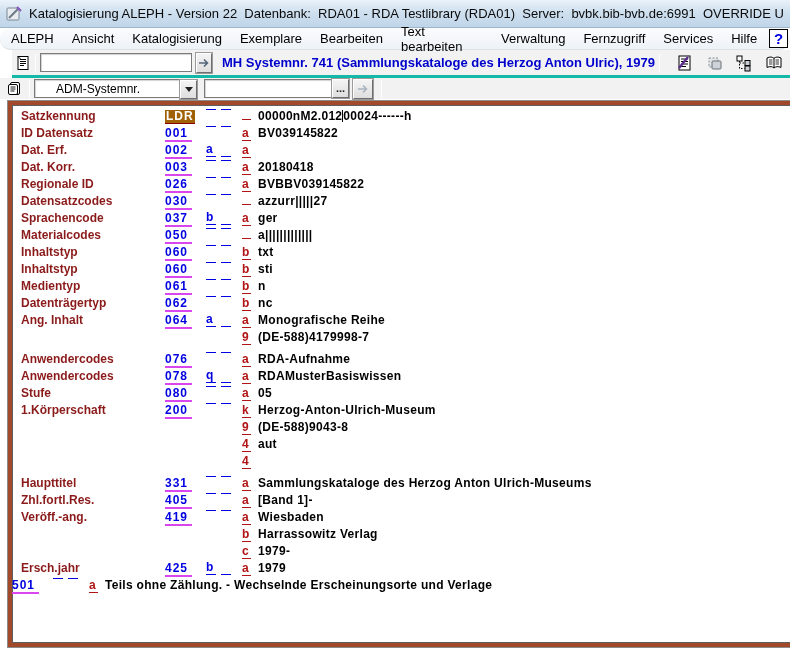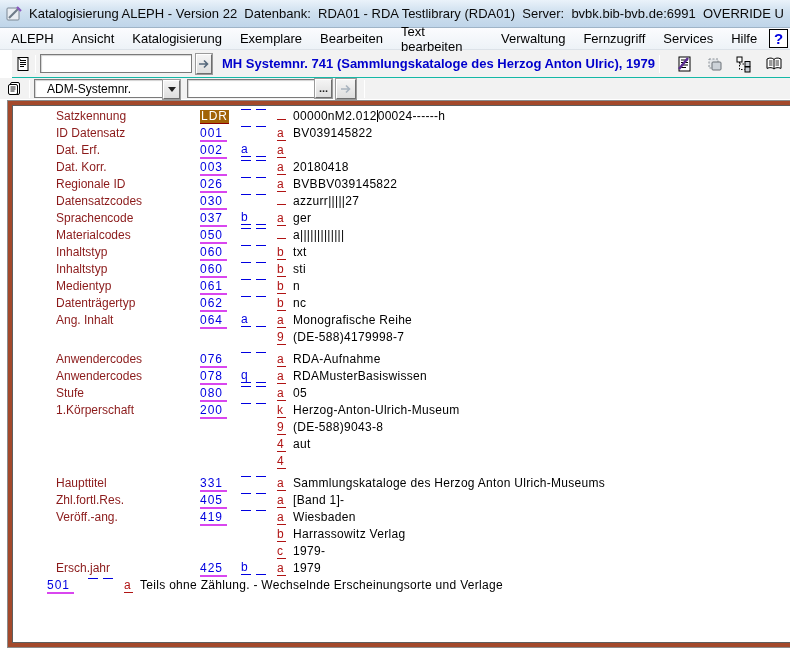--- a/index.html
+++ b/index.html
@@ -15,33 +15,33 @@
   }
   .title-icon { width: 17px; height: 17px; flex: none; }
   .title-text { font-size: 13px; color: #0a0a0a; white-space: pre; overflow: hidden; }
 
   
   .menubar {
     height: 22px;
     background: linear-gradient(#FBFCFE, #EDF2F7);
     border-bottom: 1px solid #DCE2E8;
     display: flex; align-items: center; padding: 0 2px;
-    font-size: 13px; color: #000;
+    font-size: 13px; color: #000; border-radius: 11px;
   }
   .menu-item { padding: 2px 9px; cursor: default; }
   .help-box {
     width: 19px; height: 19px; margin-left: 3px;
     border: 1px solid #000; background: #fff;
     display: flex; align-items: center; justify-content: center;
     color: #0000E0; font-weight: bold; font-size: 15px;
   }
 
   
   .toolbar { background: #F2F2F2; display: flex; align-items: center; padding: 0 3px; }
-  .toolbar-record { height: 28px; border-bottom: 1px solid #14b8a6; margin-left: 12px; }
+  .toolbar-record { height: 28px; border-bottom: 3px solid #14b8a6; margin-left: 12px; }
   .toolbar-nav { height: 21px; }
   .tb-icon { width: 22px; height: 22px; display: flex; align-items: center; justify-content: center; }
   .tb-sep { width: 1px; height: 18px; background: #ABABAB; border-right: 1px solid #FFF; margin: 0 4px; flex: none; }
   .sunken {
     background: #fff; border: 1px solid #7A7A7A;
     box-shadow: inset 1px 1px 1px rgba(0,0,0,0.18);
   }
   input.sunken { height: 19px; font: 12px "Liberation Sans", sans-serif; padding: 0 3px; outline: none; }
   .search-input { width: 152px; }
   .raised {
@@ -50,21 +50,21 @@
     outline: 1px solid #9a9a9a; outline-offset: 0px;
   }
   .go-btn { width: 20px; height: 20px; margin-left: 4px; display: flex; align-items: center; justify-content: center; }
   .record-heading { color: #0000CC; font-weight: bold; font-size: 13px; margin-left: 10px; white-space: nowrap; }
   .right-icons { margin-left: auto; display: flex; align-items: center; gap: 10px; padding-right: 4px; }
   .right-icons .tb-icon { width: 20px; height: 20px; }
 
   .combo { display: flex; align-items: stretch; height: 19px; }
   .combo-text {
     width: 128px; font-size: 12px; color: #000;
-    display: flex; align-items: center; padding: 0 12px;
+    display: flex; align-items: center; padding: 0 4px; margin-left: 17px;
   }
   .combo-btn {
     width: 17px; height: 19px; display: flex; align-items: center; justify-content: center;
   }
   .combo-arrow {
     width: 0; height: 0;
     border-left: 4px solid transparent; border-right: 4px solid transparent;
     border-top: 5px solid #222;
   }
   .nav-input { width: 128px; margin-left: 6px; }
@@ -72,21 +72,21 @@
 
   
   .editor-frame {
     position: absolute; left: 8px; right: -5px; top: 101px; bottom: 2px;
     background: #fff;
     border: 4px solid #A3492B;
     box-shadow: 0 0 0 1px #8B8B8B, inset 0 0 0 1px #5E5E5E;
     overflow: hidden;
   }
   .rows { padding-top: 4px; }
-  .row { display: flex; align-items: flex-start; height: 17px; font-size: 12px; font-weight: normal; line-height: 14px; margin-left: 35px; }
+  .row { display: flex; align-items: flex-start; height: 17px; font-size: 12px; font-weight: bold; line-height: 14px; }
   .row.gap { margin-top: 5px; }
   .c-label { flex: none; width: 153px; padding-left: 9px; color: #8B1A1A; white-space: nowrap; }
   .c-tag { flex: none; width: 41px; }
   .tag { display: inline-block; min-width: 27px; color: #0000E0; border-bottom: 2px solid #d946ef; line-height: 13px; letter-spacing: 1px; }
   .tag.none { border-bottom: none; }
   .tag.selected { background: #a16207; color: #FFFFFF; border-bottom: 1px solid #8B0000; padding: 0 1px; }
   .c-ind { flex: none; width: 36px; display: flex; gap: 5px; }
   .seg { width: 10px; color: #0000E0; border-bottom: 1px solid #0000E0; line-height: 13px; }
   .seg.hidden { visibility: hidden; }
   .c-sub { flex: none; width: 16px; }

